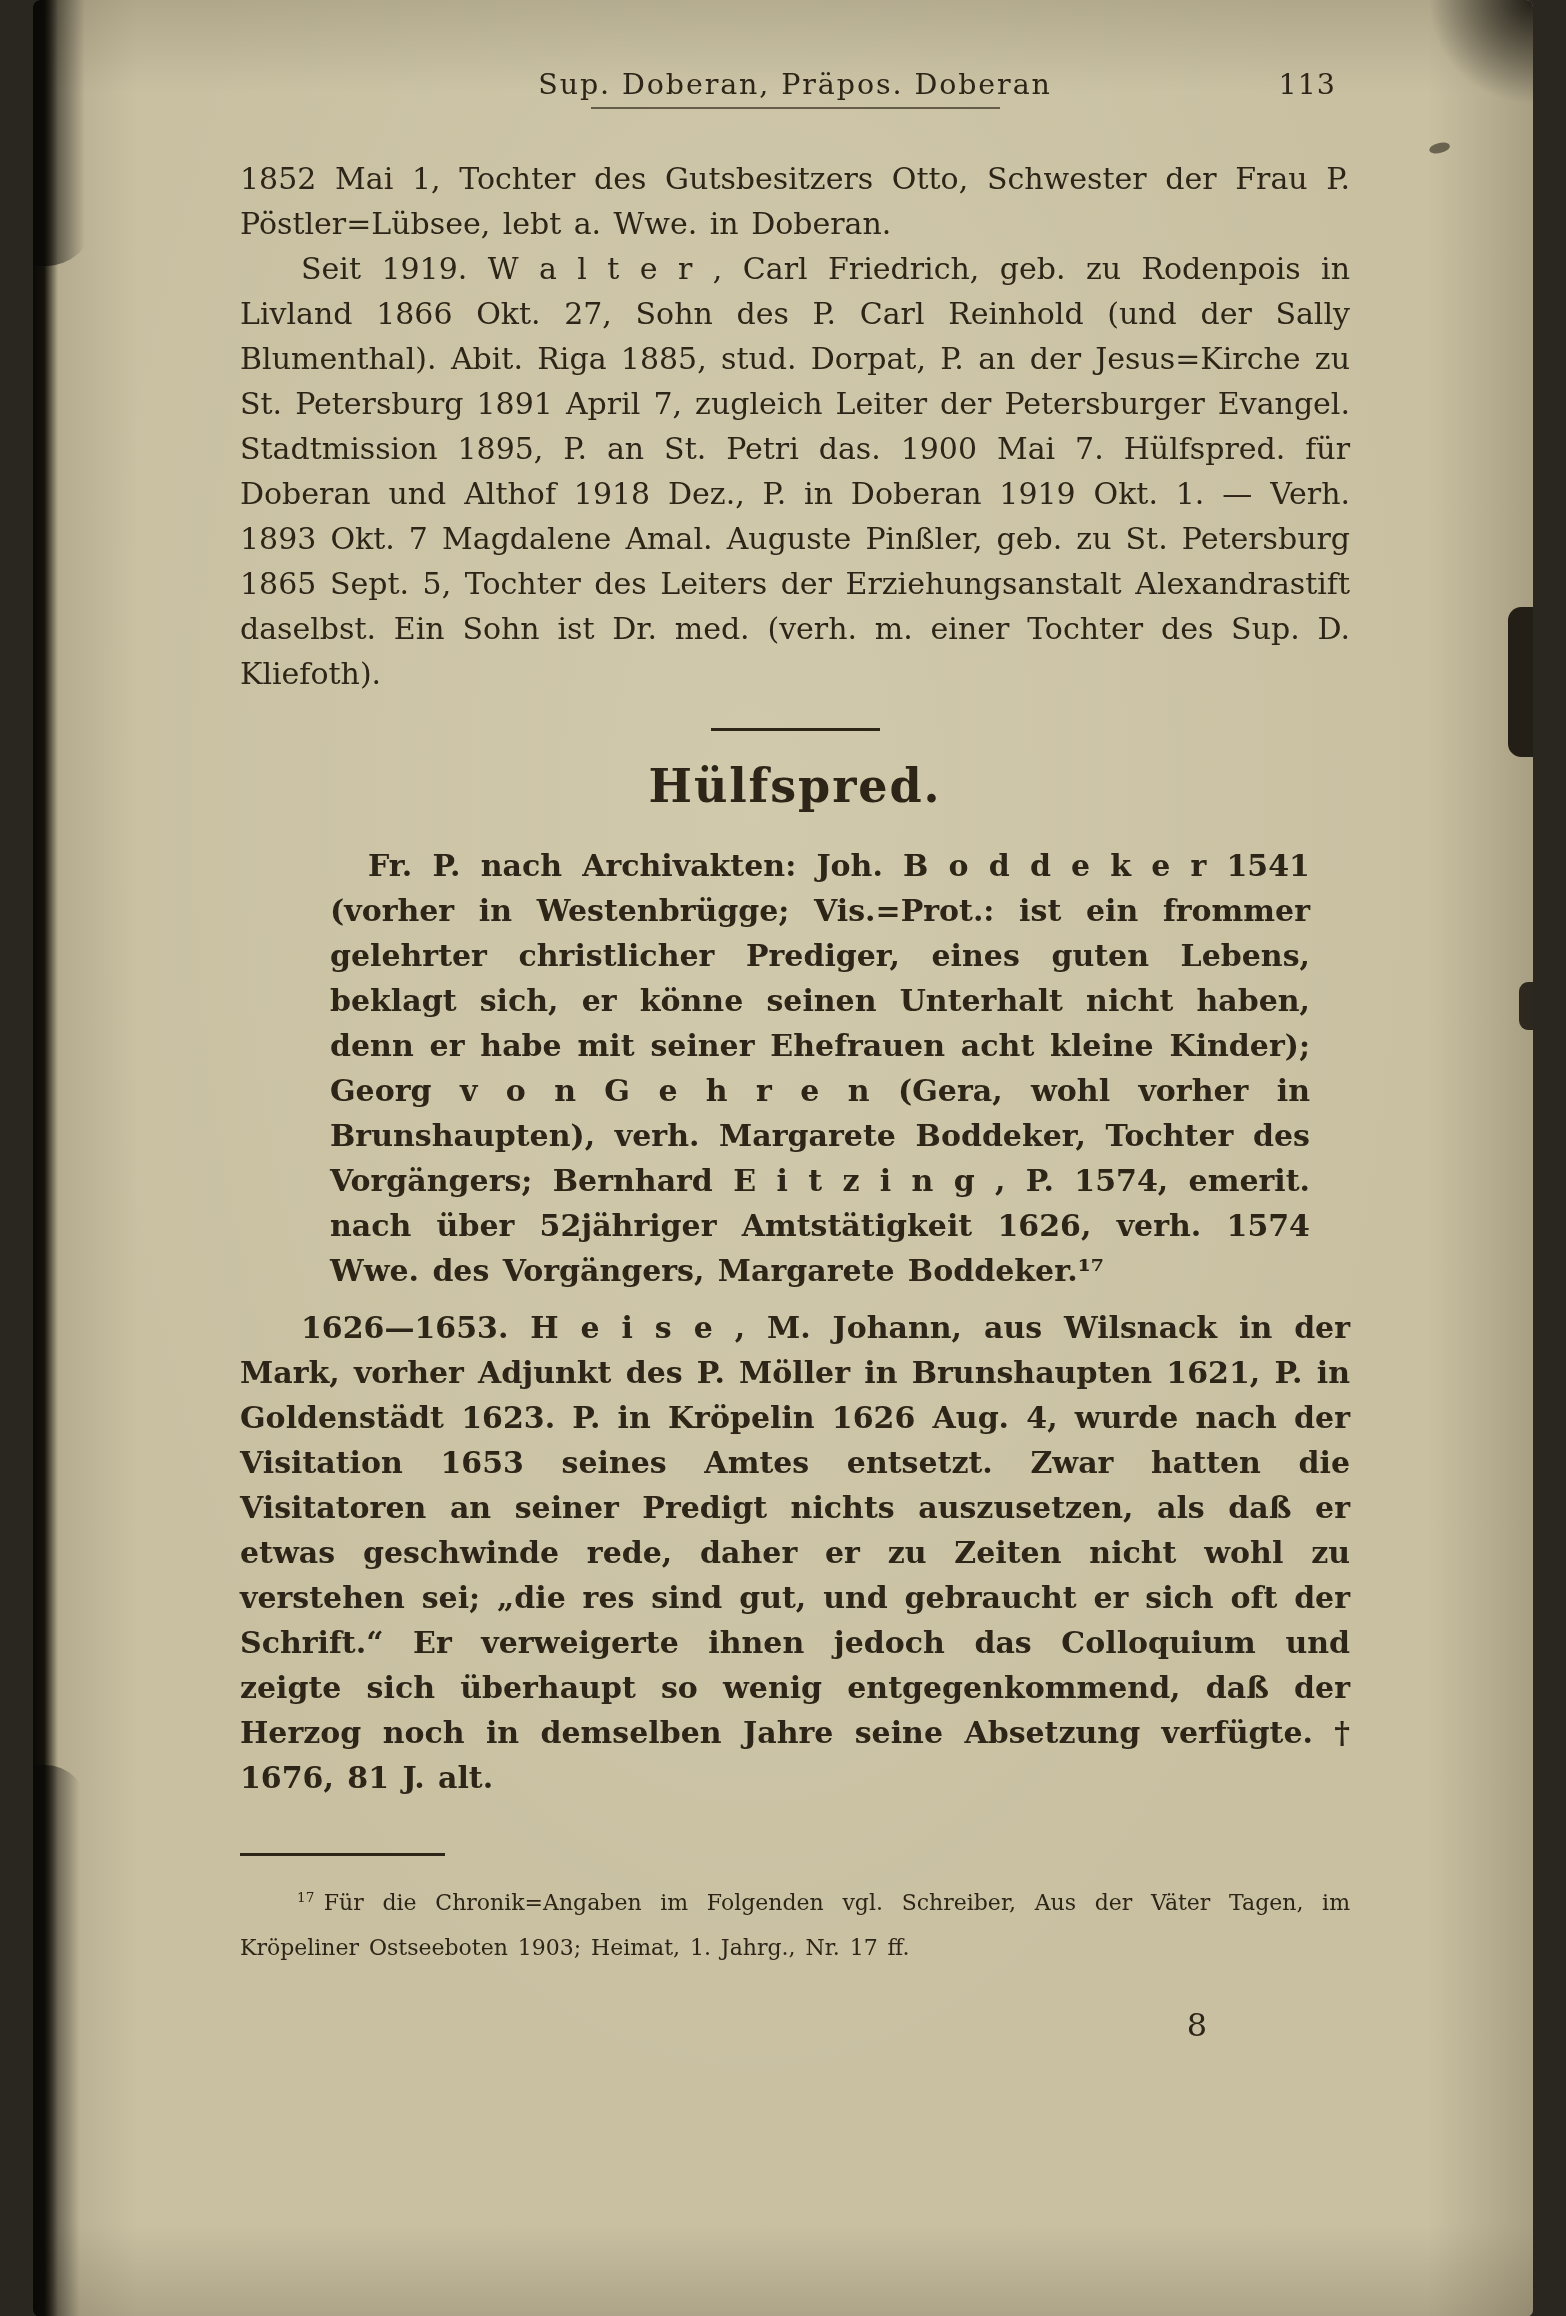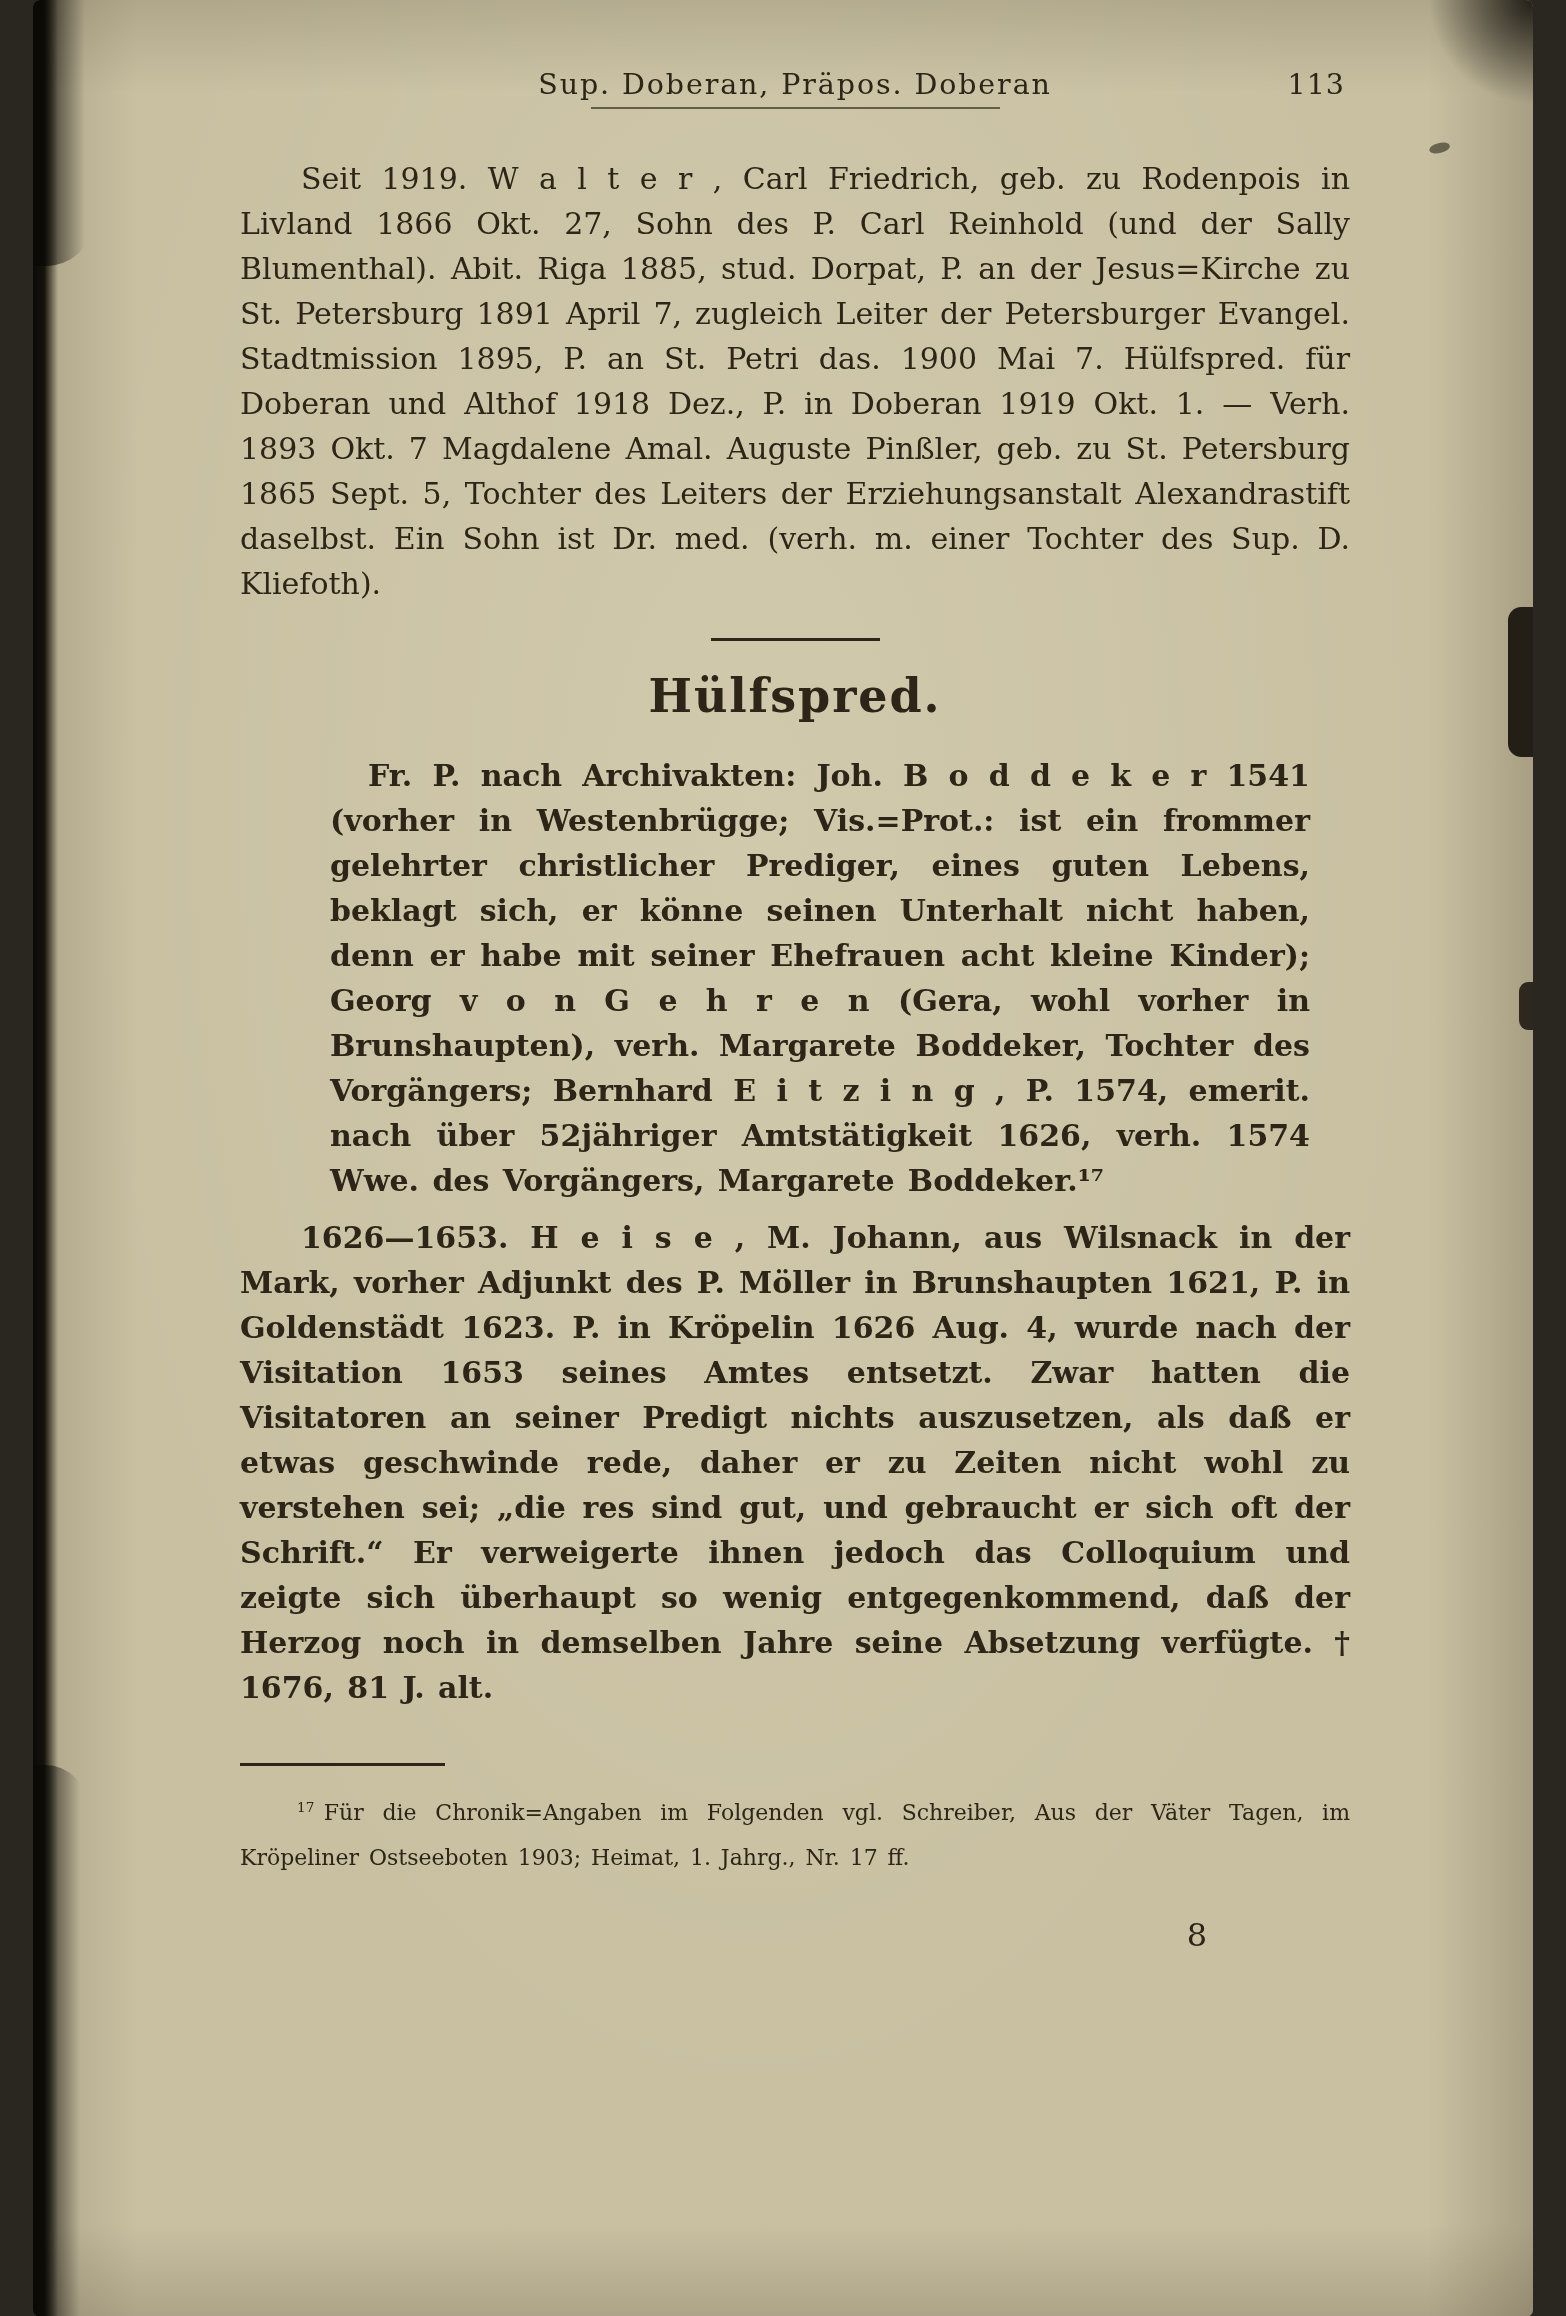--- a/index.html
+++ b/index.html
@@ -72,21 +72,21 @@
   .head-title::after {
     content: "";
     display: block;
     width: 409px;
     height: 1.9px;
     margin: 5.7px auto 0;
     background: rgba(45,37,23,0.65);
   }
   .head-page {
     position: absolute;
-    right: 5px; top: 0;
+    right: 14px; top: 0;
     letter-spacing: 1px;
   }
 
   .para {
     margin: 0;
     font-size: 30px;
     line-height: 45px;
     text-align: justify;
     text-indent: 61px;
     word-spacing: 2.9px;
@@ -155,20 +155,21 @@
   <div class="artifact mark-right-small"></div>
   <div class="artifact speck-header"></div>
 
   <main class="text-block">
 
     <header class="running-head">
       <span class="head-title">Sup. Doberan, Präpos. Doberan</span>
       <span class="head-page">113</span>
     </header>
 
+    <p class="para noindent">1852 Mai 1, Tochter des Gutsbesitzers Otto, Schwester der Frau P. Pöstler=Lübsee, lebt a. Wwe. in Doberan.</p>
     <p class="para">Seit 1919. W a l t e r , Carl Friedrich, geb. zu Rodenpois in Livland 1866 Okt. 27, Sohn des P. Carl Reinhold (und der Sally Blumenthal). Abit. Riga 1885, stud. Dorpat, P. an der Jesus=Kirche zu St. Petersburg 1891 April 7, zugleich Leiter der Petersburger Evangel. Stadtmission 1895, P. an St. Petri das. 1900 Mai 7. Hülfspred. für Doberan und Althof 1918 Dez., P. in Doberan 1919 Okt. 1. — Verh. 1893 Okt. 7 Magdalene Amal. Auguste Pinßler, geb. zu St. Petersburg 1865 Sept. 5, Tochter des Leiters der Erziehungsanstalt Alexandrastift daselbst. Ein Sohn ist Dr. med. (verh. m. einer Tochter des Sup. D. Kliefoth).</p>
 
     <div class="divider"></div>
 
     <h1 class="section-heading">Hülfspred.</h1>
 
     <p class="para blockquote">Fr. P. nach Archivakten: Joh. B o d d e k e r 1541 (vorher in Westenbrügge; Vis.=Prot.: ist ein frommer gelehrter christlicher Prediger, eines guten Lebens, beklagt sich, er könne seinen Unterhalt nicht haben, denn er habe mit seiner Ehefrauen acht kleine Kinder); Georg v o n  G e h r e n (Gera, wohl vorher in Brunshaupten), verh. Margarete Boddeker, Tochter des Vorgängers; Bernhard E i t z i n g , P. 1574, emerit. nach über 52jähriger Amtstätigkeit 1626, verh. 1574 Wwe. des Vorgängers, Margarete Boddeker.¹⁷</p>
     <p class="para after-block">1626—1653. H e i s e , M. Johann, aus Wilsnack in der Mark, vorher Adjunkt des P. Möller in Brunshaupten 1621, P. in Goldenstädt 1623. P. in Kröpelin 1626 Aug. 4, wurde nach der Visitation 1653 seines Amtes entsetzt. Zwar hatten die Visitatoren an seiner Predigt nichts auszusetzen, als daß er etwas geschwinde rede, daher er zu Zeiten nicht wohl zu verstehen sei; „die res sind gut, und gebraucht er sich oft der Schrift.“ Er verweigerte ihnen jedoch das Colloquium und zeigte sich überhaupt so wenig entgegenkommend, daß der Herzog noch in demselben Jahre seine Absetzung verfügte. † 1676, 81 J. alt.</p>
 
     <div class="footnote-rule"></div>

